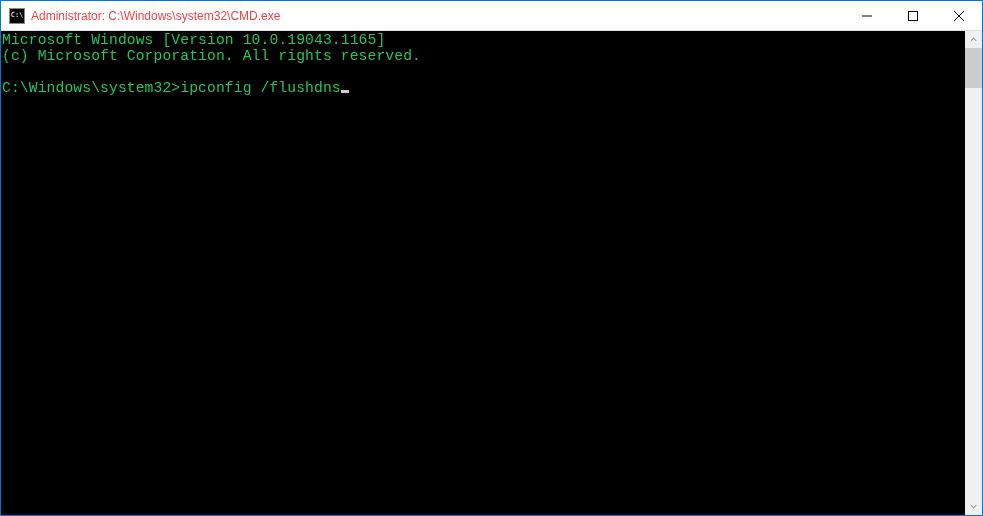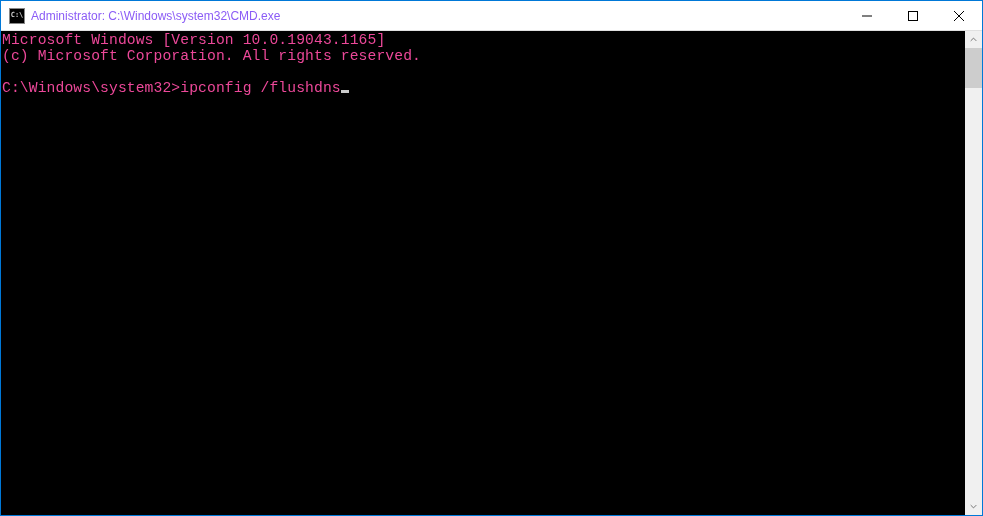--- a/index.html
+++ b/index.html
@@ -44,21 +44,21 @@
     }
     .titlebar-icon-text {
       color: #cccccc;
       font-size: 7px;
       font-family: Consolas, monospace;
       line-height: 1;
       font-weight: bold;
     }
     .titlebar-text {
       font-size: 12px;
-      color: #8b5cf6;
+      color: #ef4444;
       flex: 1;
     }
     .window-controls {
       display: flex;
       height: 100%;
     }
     .win-btn {
       width: 46px;
       height: 100%;
       display: flex;
@@ -71,21 +71,21 @@
       height: 10px;
     }
     .content-wrap {
       flex: 1;
       display: flex;
       min-height: 0;
     }
     .terminal {
       flex: 1;
       background: #000000;
-      color: #ec4899;
+      color: #22c55e;
       font-family: Consolas, "Courier New", monospace;
       font-size: 14.7px;
       line-height: 16px;
       padding: 1px 0 0 1px;
       white-space: pre;
       letter-spacing: 0.1px;
       overflow: hidden;
     }
     .scrollbar {
       width: 17px;

